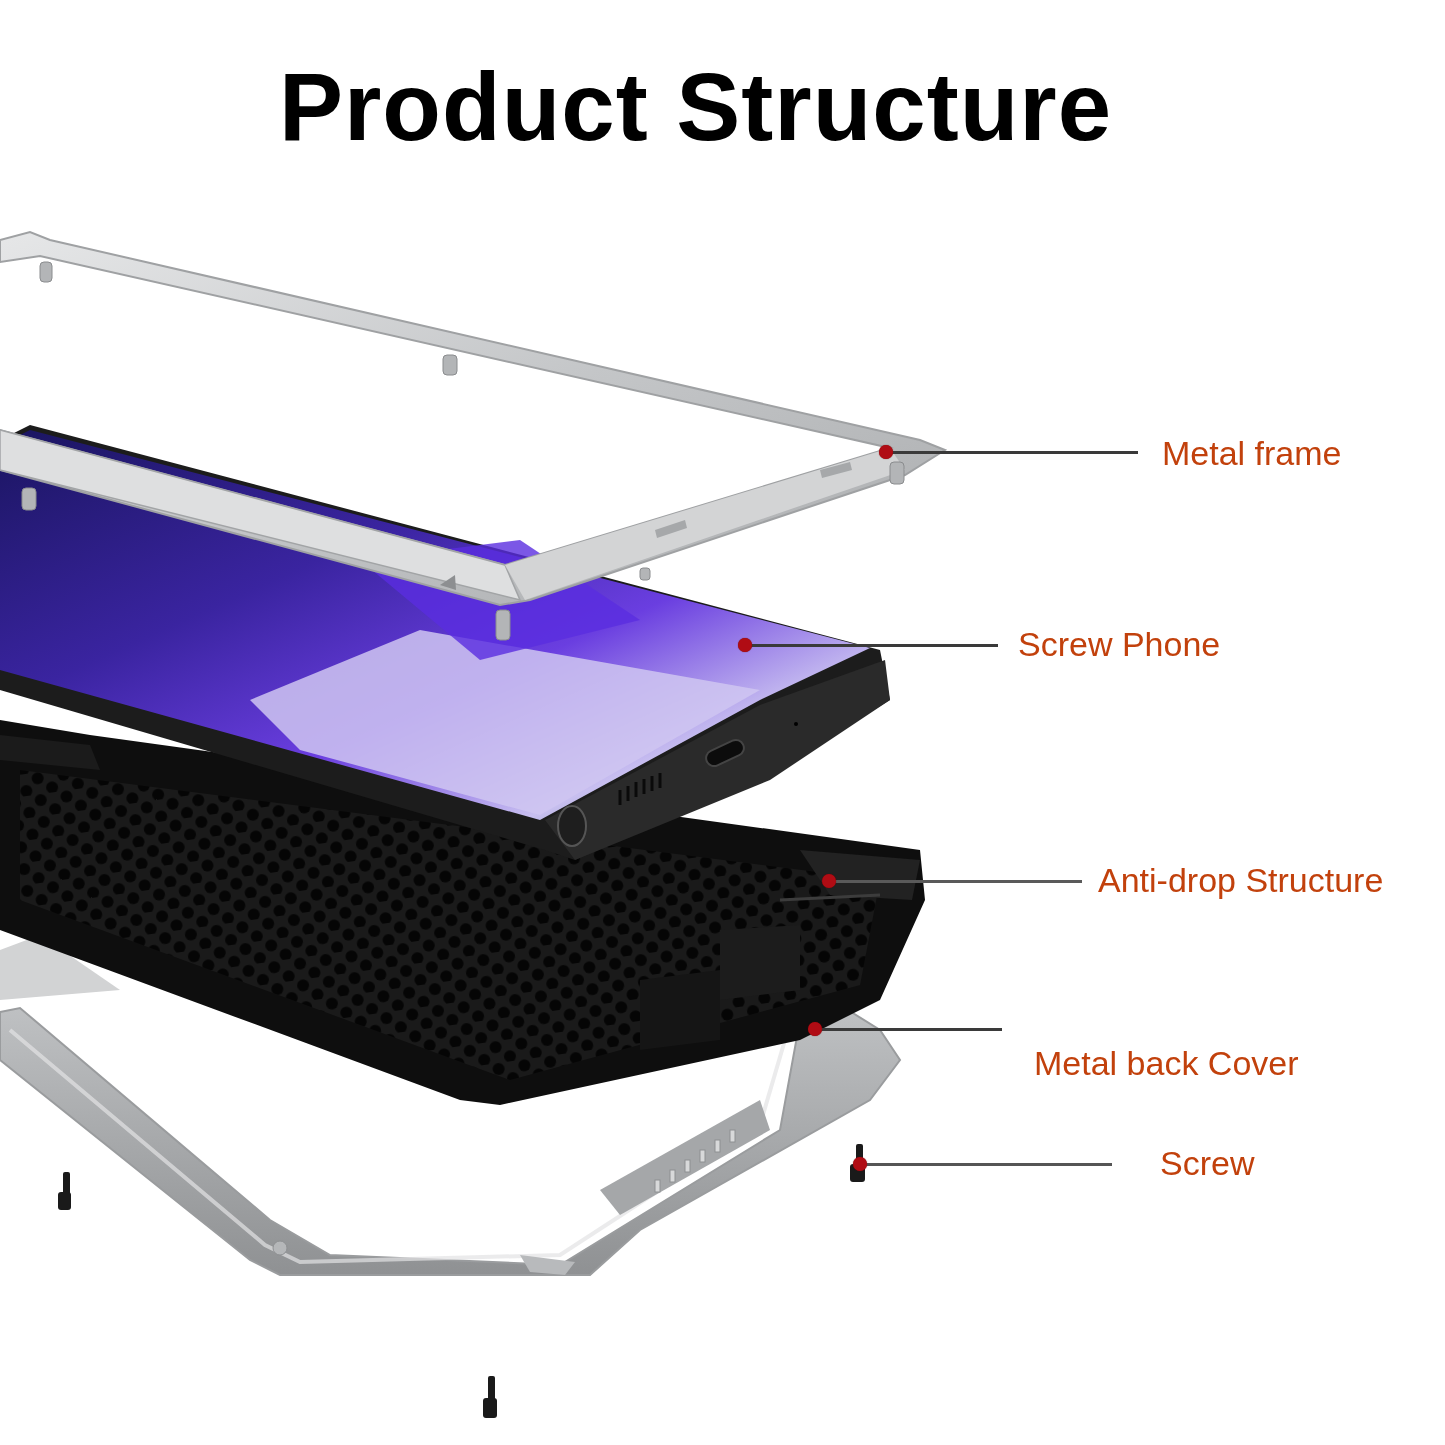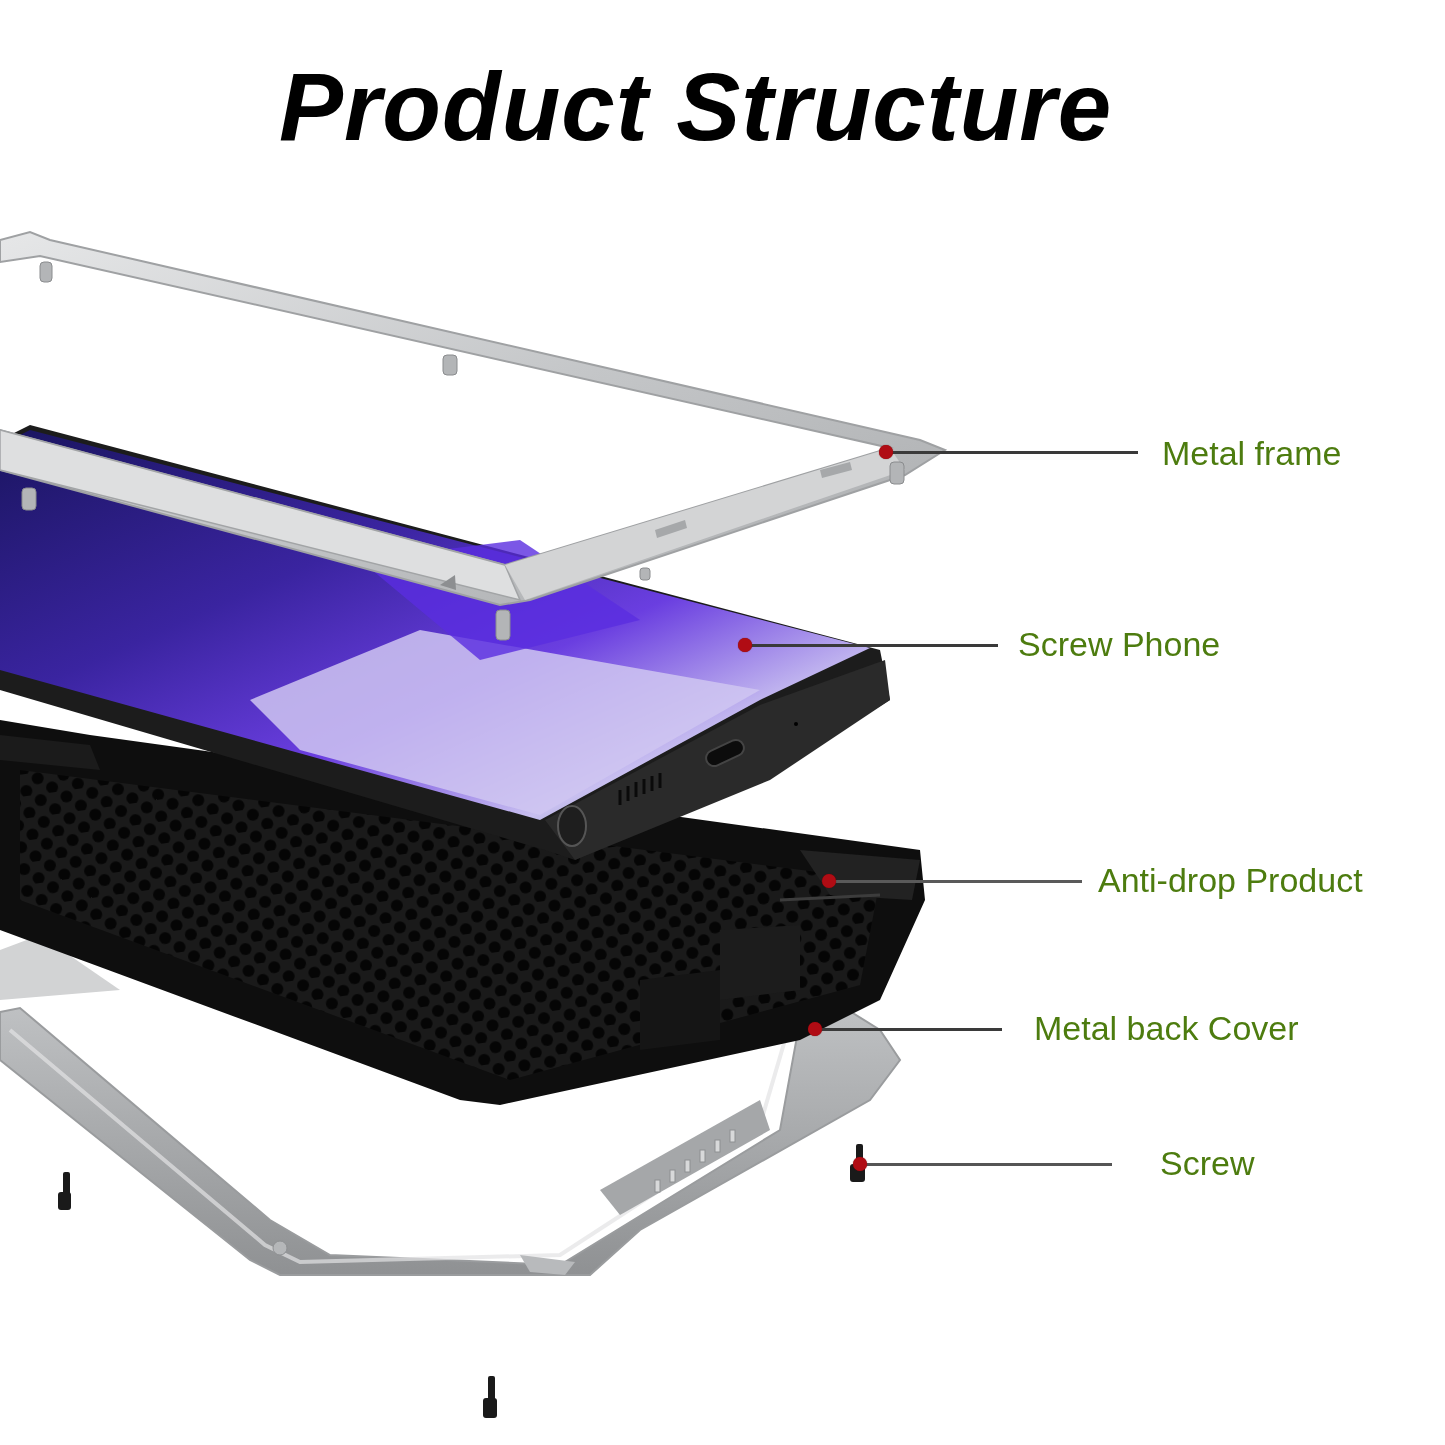--- a/index.html
+++ b/index.html
@@ -1,27 +1,26 @@
 <!DOCTYPE html>
 <html><head>
 <meta charset="utf-8">
 <style>
   html, body { margin: 0; padding: 0; background: #ffffff; }
   body { width: 1445px; height: 1445px; position: relative; overflow: hidden; font-family: "Liberation Sans", "DejaVu Sans", sans-serif; }
   .title {
     position: absolute; left: 0; top: 52px; width: 1391px; text-align: center;
     font-size: 96px; font-weight: 700; color: #000; letter-spacing: 1px;
     font-family: "Liberation Sans", sans-serif;
-    font-style: italic;
   }
   .art { position: absolute; left: 0; top: 0; width: 1445px; height: 1445px; }
   .callout { position: absolute; }
   .leader { position: absolute; height: 3px; background: #3a3a3a; }
   .dot { position: absolute; width: 14px; height: 14px; border-radius: 50%; background: #b00c14; box-shadow: 0 0 1px #600; }
-  .label { position: absolute; font-size: 34px; color: #4d7c0f; white-space: nowrap; font-family: "Liberation Sans", sans-serif; }
+  .label { position: absolute; font-size: 34px; color: #c2410c; white-space: nowrap; font-family: "Liberation Sans", sans-serif; }
 </style>
 </head>
 <body>
 
 <div class="title">Product Structure</div>
 
 <svg class="art" viewBox="0 0 1445 1445" xmlns="http://www.w3.org/2000/svg">
   <defs>
     <linearGradient id="metalG" x1="0" y1="0" x2="1" y2="1">
       <stop offset="0" stop-color="#e6e7e8"></stop>
@@ -133,26 +132,26 @@
 
 <div class="callout">
   <div class="leader" style="left:745px; top:644px; width:253px;"></div>
   <div class="dot" style="left:738px; top:638px;"></div>
   <div class="label" style="left:1018px; top:625px;">Screw Phone</div>
 </div>
 
 <div class="callout">
   <div class="leader" style="left:829px; top:880px; width:253px; background:#5a5a5a;"></div>
   <div class="dot" style="left:822px; top:874px;"></div>
-  <div class="label" style="left:1098px; top:861px;">Anti-drop Product</div>
+  <div class="label" style="left:1098px; top:861px;">Anti-drop Structure</div>
 </div>
 
 <div class="callout">
   <div class="leader" style="left:815px; top:1028px; width:187px;"></div>
   <div class="dot" style="left:808px; top:1022px;"></div>
-  <div class="label" style="left:1034px; top:1009px;">Metal back Cover</div>
+  <div class="label" style="left:1034px; top:1044px;">Metal back Cover</div>
 </div>
 
 <div class="callout">
   <div class="leader" style="left:860px; top:1163px; width:252px; background:#555;"></div>
   <div class="dot" style="left:853px; top:1157px;"></div>
   <div class="label" style="left:1137px; top:1144px;margin-left:23px;">Screw</div>
 </div>
 
 </body></html>

